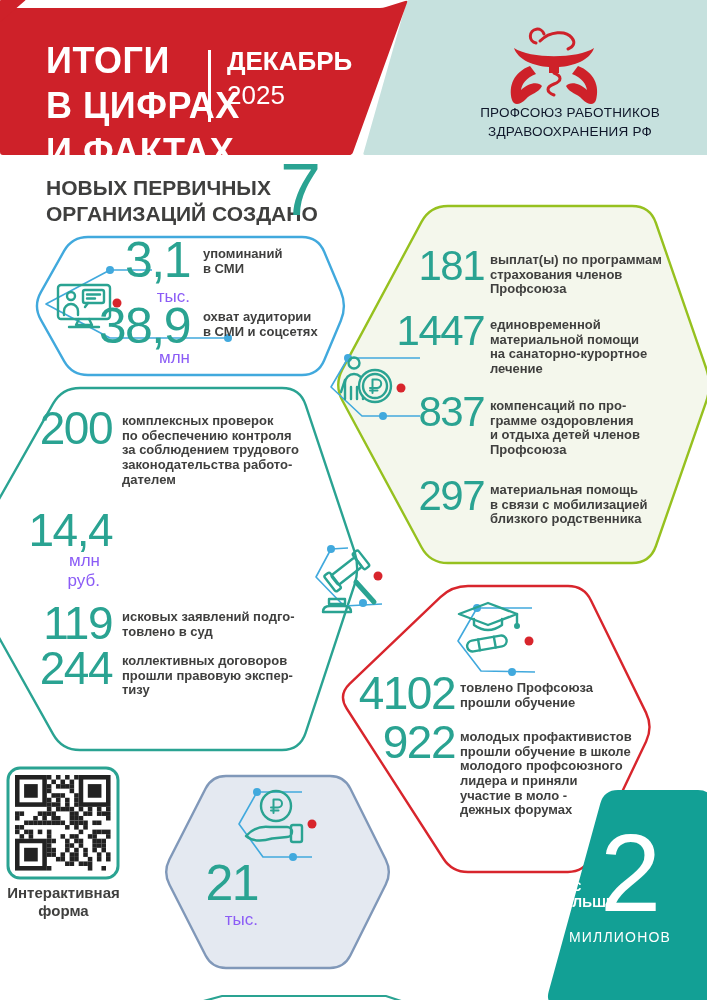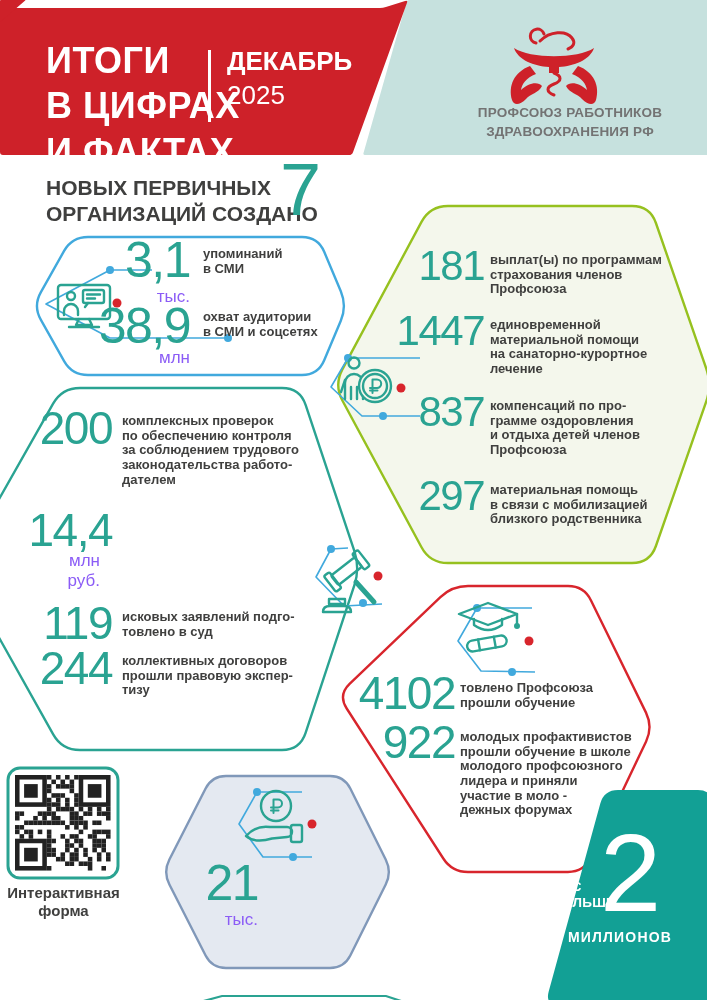--- a/index.html
+++ b/index.html
@@ -10,34 +10,34 @@
      font-size:13px;line-height:1.13;}
   .n{position:absolute;color:#2AA392;font-weight:400;letter-spacing:-1.5px;
      line-height:1;text-align:right;white-space:pre;}
   .u{position:absolute;color:#8b5cf6;font-weight:400;font-size:17px;line-height:1.15;
      text-align:right;white-space:pre-line;}
   .hdr-title{position:absolute;left:46px;top:38px;color:#fff;font-weight:bold;
      font-size:36px;line-height:1.26;white-space:pre-line;letter-spacing:.5px;}
   .hdr-month{position:absolute;left:227px;top:46px;color:#fff;font-weight:bold;font-size:26px;}
   .hdr-year{position:absolute;left:227px;top:80px;color:#fff;font-weight:400;font-size:26px;}
   .hdr-div{position:absolute;left:208px;top:50px;width:2.5px;height:72px;background:#fff;}
-  .org{position:absolute;left:450px;top:104px;width:240px;text-align:center;color:#737373;
-     font-weight:bold;font-size:13.5px;line-height:1.4;white-space:pre-line;letter-spacing:.2px;}
+  .org{position:absolute;left:450px;top:104px;width:240px;text-align:center;color:#0f172a;
+     font-weight:normal;font-size:13.5px;line-height:1.4;white-space:pre-line;letter-spacing:.2px;}
   .lead-label{position:absolute;left:46px;top:175px;font-size:21px;font-weight:bold;
      color:#3F3F3E;line-height:1.22;white-space:pre-line;}
   .lead-value{position:absolute;left:280px;top:153px;font-size:74px;color:#2AA392;
      font-weight:400;line-height:1;}
   .qr-label{position:absolute;left:0;top:884px;width:127px;text-align:center;
      font-size:15px;font-weight:bold;color:#3F3F3E;line-height:1.2;white-space:pre-line;}
   .mem-prefix{position:absolute;left:552px;top:879px;color:#fff;font-weight:bold;
      font-size:13.5px;line-height:1.18;white-space:pre-line;letter-spacing:.3px;}
   .mem-value{position:absolute;left:600px;top:818px;color:#fff;font-size:110px;
      font-weight:400;line-height:1;}
   .mem-suffix{position:absolute;left:561px;top:929px;width:118px;text-align:center;
-     color:#fff;font-weight:bold;font-size:14px;letter-spacing:1.2px;}
+     color:#fff;font-weight:normal;font-size:14px;letter-spacing:1.2px;}
 </style>
 </head>
 <body>
 
 <div class="canvas">
 
   <svg class="bg" viewBox="0 0 707 1000">
     <g id="shapes">
         <path d="M406.5,1.9 Q407,0 409.0,0.0 L710.0,0.0 Q712,0 712.0,2.0 L712.0,153.0 Q712,155 710.0,155.0 L365.0,155.0 Q363,155 363.5,153.1 Z" fill="#C6E1DE" stroke="none" stroke-width="2.4"></path>
         <path d="M0.0,11.0 Q0,8 3.0,8.0 L380.0,8.0 Q383,8 385.9,7.1 L405.1,0.9 Q408,0 407.0,2.8 L353.0,152.2 Q352,155 349.0,155.0 L3.0,155.0 Q0,155 0.0,152.0 Z" fill="#CE2129" stroke="none" stroke-width="2.4"></path>

